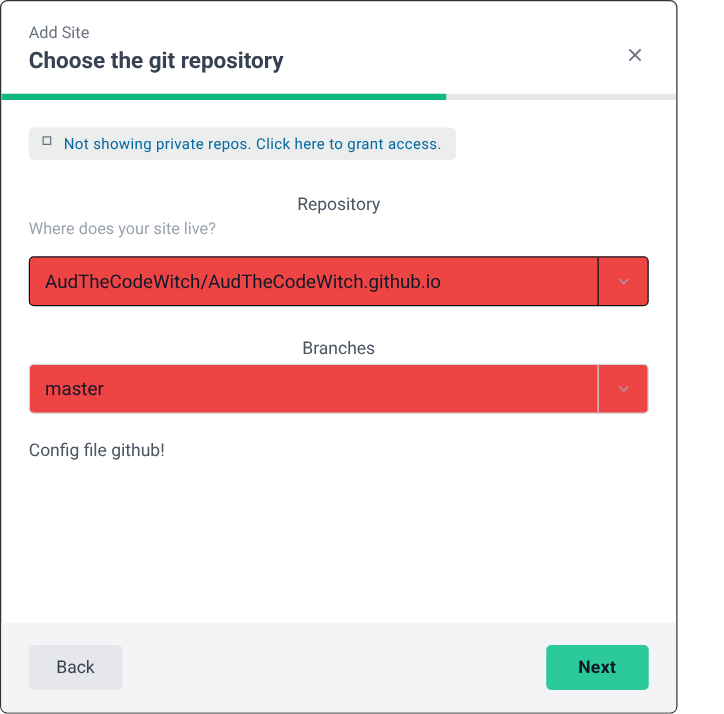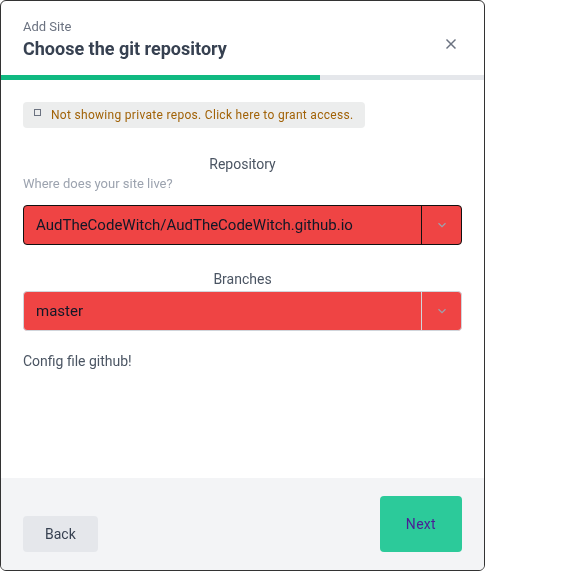--- a/index.html
+++ b/index.html
@@ -8,21 +8,21 @@
       padding: 0;
     }
     body {
       font-family: -apple-system, BlinkMacSystemFont, "Segoe UI", Roboto, Helvetica, Arial, sans-serif;
       background: #fff;
       width: 579px;
       height: 571px;
       overflow: hidden;
     }
     .modal {
-      width: 485px;
+      width: 542px;
       height: 571px;
       border: 1px solid #333;
       border-radius: 6px;
       background: #fff;
       display: flex;
       flex-direction: column;
       overflow: hidden;
     }
     .header {
       padding: 18px 22px 16px 22px;
@@ -67,21 +67,21 @@
       padding: 22px 22px 10px 22px;
     }
     .notice {
       display: inline-flex;
       align-items: flex-start;
       background: #eceded;
       border-radius: 4px;
       padding: 6px 12px 6px 8px;
       margin-bottom: 28px;
       font-size: 12px;
-      color: #a16207;
+      color: #0369a1;
       letter-spacing: 0.3px;
     }
     .notice-icon {
       width: 12px;
       height: 12px;
       margin-right: 8px;
       position: relative;
     }
     .notice-icon::before {
       content: "";
@@ -161,23 +161,24 @@
       font-size: 14px;
       cursor: pointer;
       font-family: inherit;
     }
     .btn-back {
       background: #e5e7eb;
       color: #374151;
     }
     .btn-next {
       background: #2cca9a;
-      color: #4c1d95;
-      padding: 20px 26px;
+      color: #0f172a;
+      padding: 10px 26px;
       letter-spacing: 0.3px;
+      font-weight: bold;
     }
   </style>
 </head>
 <body>
 
 <div class="modal">
   <div class="header">
     <div class="header-subtitle">Add Site</div>
     <div class="header-title">Choose the git repository</div>
     <div class="close-btn">

